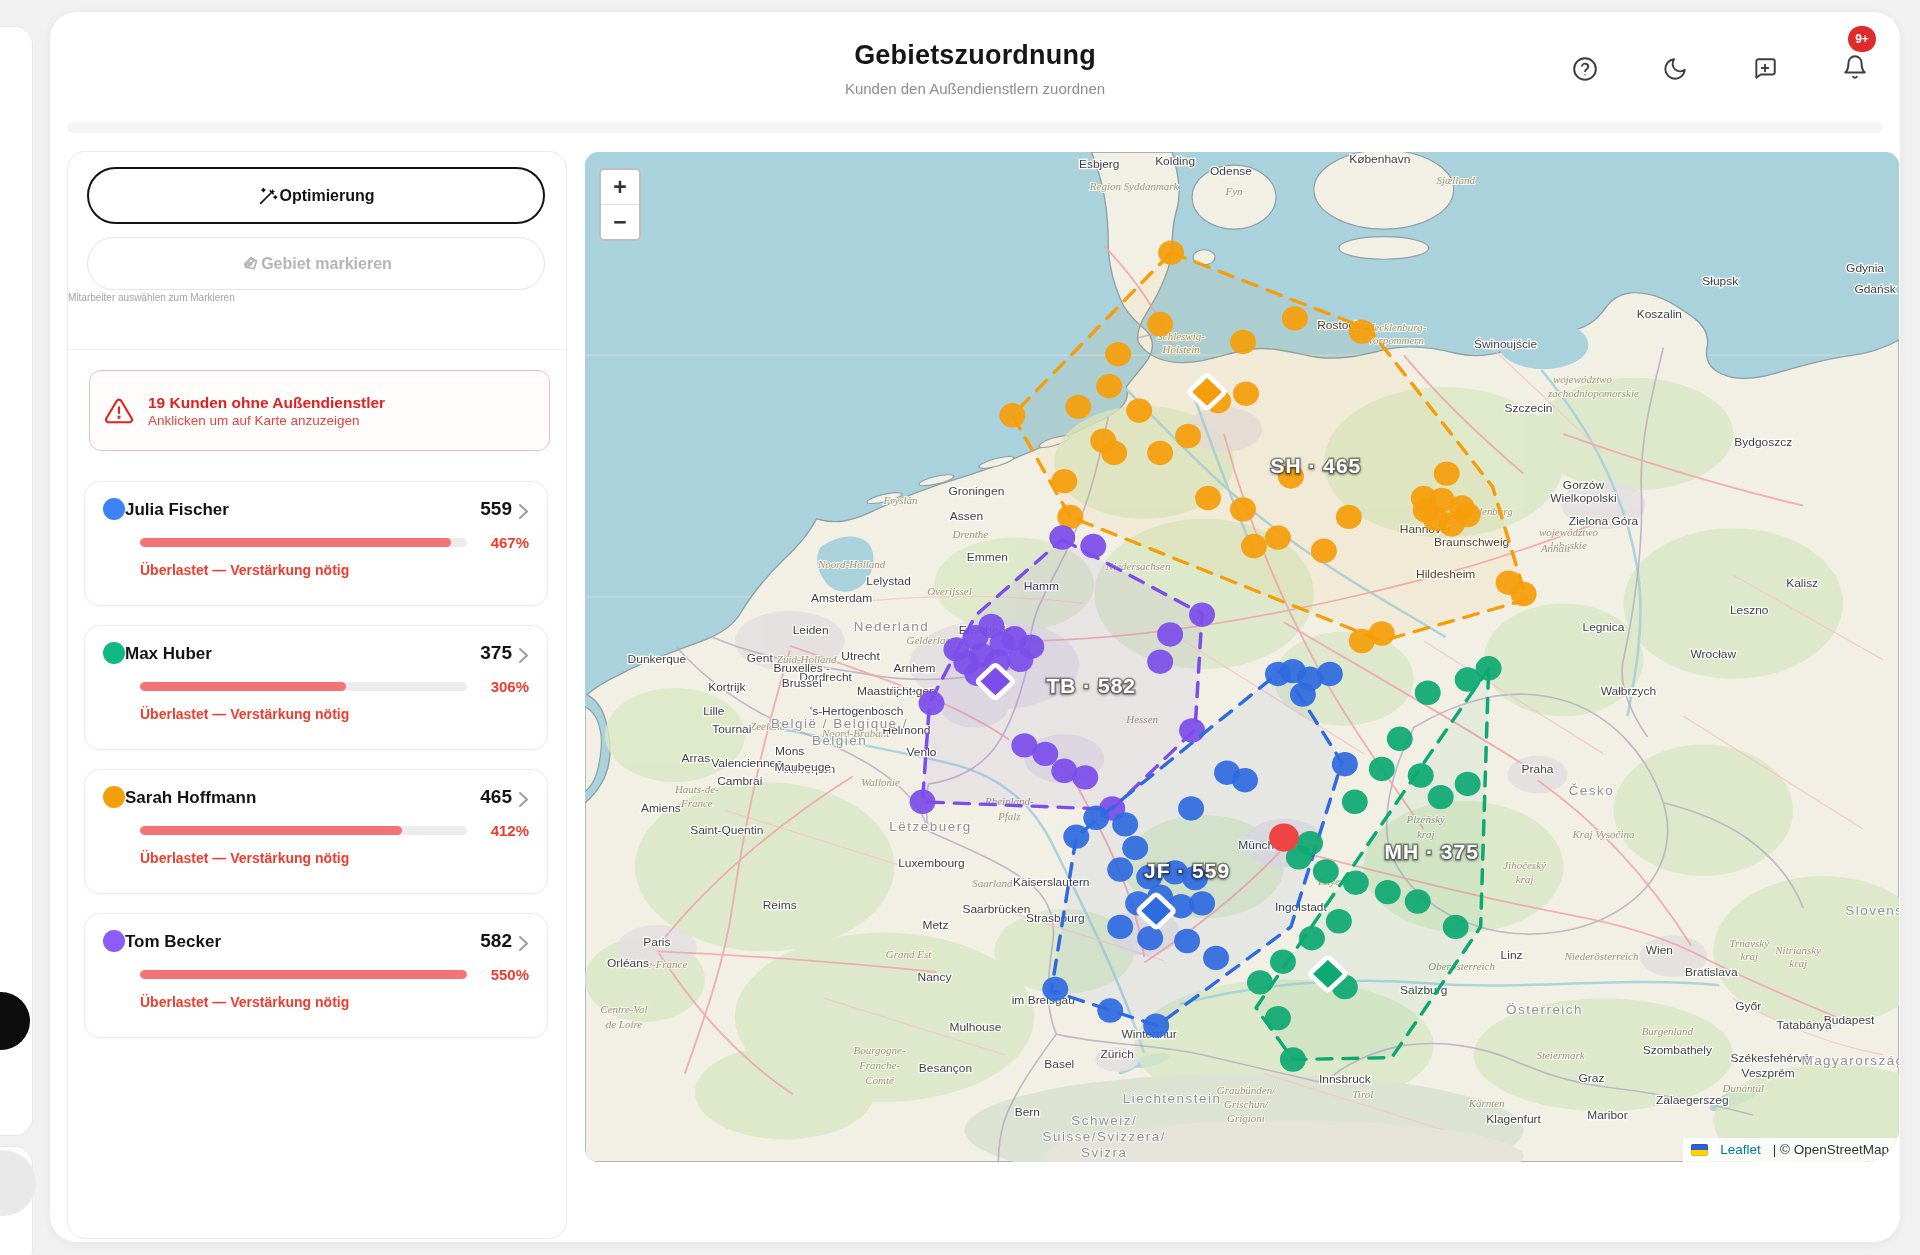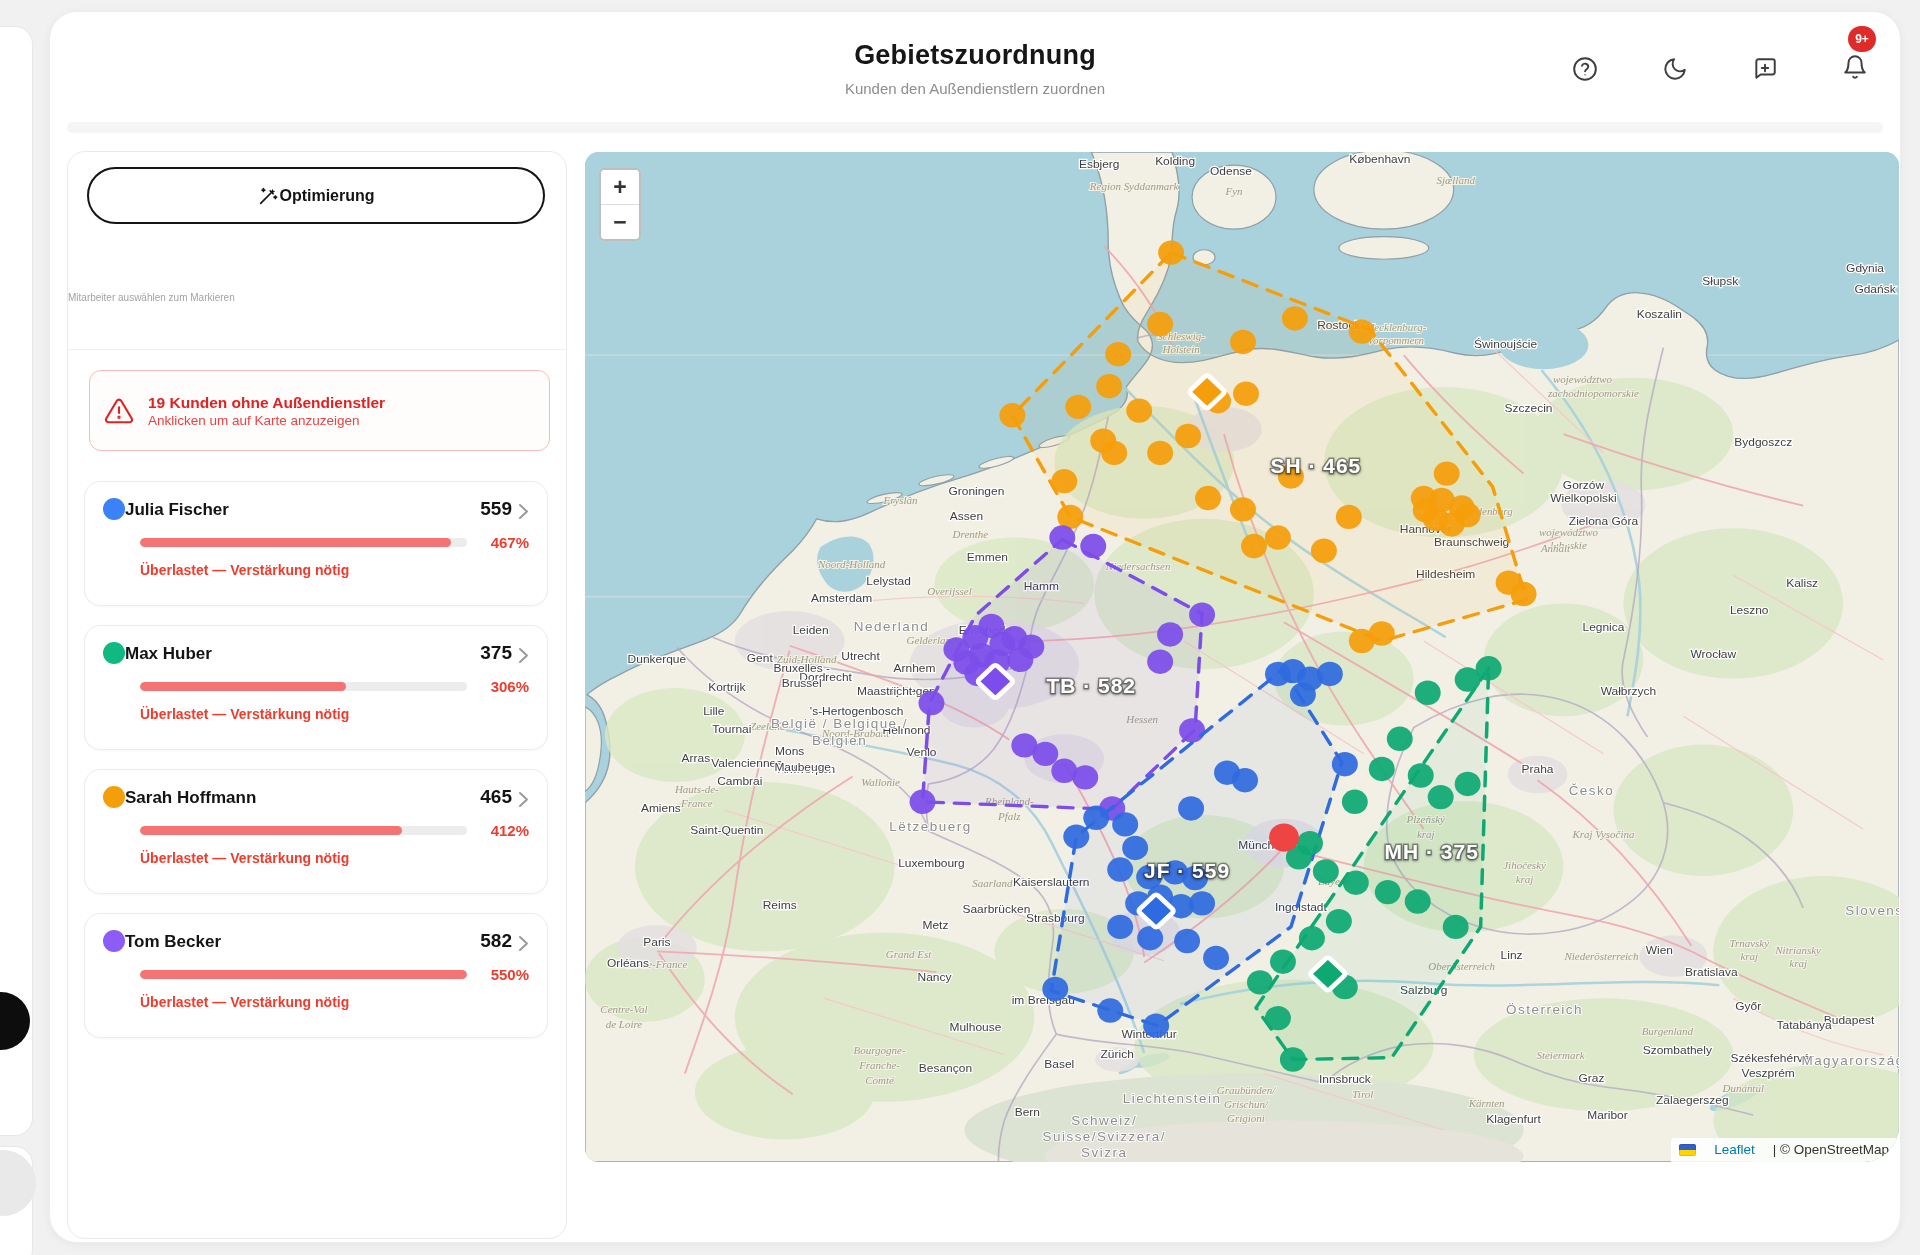--- a/index.html
+++ b/index.html
@@ -39,21 +39,21 @@
   .bar-track{flex:1 1 auto;height:9px;background:#ececec;border-radius:5px;overflow:hidden;}
   .bar-fill{height:100%;background:#f47373;border-radius:5px;}
   .bar-pct{width:52px;text-align:right;font-size:15px;font-weight:600;color:#ef3c2d;}
   .agent-status{margin-top:11px;margin-left:37px;font-size:14px;font-weight:600;color:#ef3c2d;}
   
   .mapwrap{position:absolute;left:535px;top:140px;width:1314px;height:1010px;border-radius:14px 14px 36px 14px;overflow:hidden;background:#a9d2dc;}
   .mapwrap svg{position:absolute;left:0;top:0;width:100%;height:100%;}
   .zoomctl{position:absolute;left:14px;top:16px;width:38px;background:#fff;border:2px solid rgba(0,0,0,.25);border-radius:6px;overflow:hidden;z-index:5;}
   .zoombtn{width:100%;height:34px;display:flex;align-items:center;justify-content:center;font-size:23px;font-weight:bold;color:#333;cursor:pointer;background:#fff;}
   .zoombtn:first-child{border-bottom:1px solid #ddd;}
-  .attrib{position:absolute;right:0;bottom:0;background:rgba(255,255,255,.85);padding:4px 10px 5px 8px;font-size:13.5px;color:#333;z-index:5;display:flex;align-items:center;gap:18px;border-top-left-radius:4px;}
+  .attrib{position:absolute;right:0;bottom:0;background:rgba(255,255,255,.85);padding:4px 10px 5px 8px;font-size:13.5px;color:#333;z-index:5;display:flex;align-items:center;gap:12px;border-top-left-radius:4px;}
   .lf-link{color:#0078a8;cursor:pointer;}
   .ua-flag{display:inline-block;width:17px;height:12px;border-radius:2px;overflow:hidden;background:linear-gradient(#2f5fd0 0 50%,#ffd500 50% 100%);box-shadow:0 0 0 1px rgba(0,0,0,.1) inset;}
   
   .pl-c{font-size:12px;fill:#3e3e3e;stroke:#ffffff;stroke-width:2.4px;paint-order:stroke;font-family:"Liberation Sans",sans-serif;}
   .pl-r{font-size:11px;font-style:italic;fill:#9c9c86;stroke:#f4f2e6;stroke-width:2px;paint-order:stroke;font-family:"Liberation Serif","DejaVu Serif",serif;}
   .pl-k{font-size:13.5px;fill:#8d8d8d;letter-spacing:1.5px;stroke:#ffffff;stroke-width:2px;paint-order:stroke;font-family:"Liberation Sans",sans-serif;}
   .tlabel{font-size:21px;font-weight:bold;fill:#ffffff;stroke:rgba(40,40,40,.45);stroke-width:3px;paint-order:stroke;letter-spacing:1px;font-family:"Liberation Sans",sans-serif;}
 </style>
 </head>
 <body>
@@ -94,20 +94,28 @@
   <div class="sidebar">
     <div class="btn btn-primary">
       <svg width="22" height="22" viewBox="0 0 24 24" fill="none" stroke="#141414" stroke-width="1.9" stroke-linecap="round">
         <path d="M4 20 L15 9"></path>
           <path d="M14.5 6.5l3 3"></path>
           <path d="M17 4l.8 2.2L20 7l-2.2.8L17 10l-.8-2.2L14 7l2.2-.8z" fill="#141414" stroke="none"></path>
         <path d="M7 4v3M5.5 5.5h3"></path>
           <path d="M20 12v2.6M18.7 13.3h2.6"></path>
       </svg>
       <span>Optimierung</span>
+    </div>
+    <div class="btn btn-secondary">
+      <svg width="21" height="21" viewBox="0 0 24 24" fill="none" stroke="#b5b5b5" stroke-width="1.9" stroke-linecap="round" stroke-linejoin="round">
+        <path d="M12 19l7-7 3 3-7 7-3-3z" transform="translate(-8 -8) scale(1.1)"></path>
+          <path d="M6 16l6-10 7 3-3 9-10-2z"></path>
+          <circle cx="11.5" cy="12.5" r="1.4"></circle>
+      </svg>
+      <span>Gebiet markieren</span>
     </div>
     <div class="hint">Mitarbeiter auswählen zum Markieren</div>
     <div class="side-divider"></div>
 
     <div class="warnbox">
       <svg width="30" height="30" viewBox="0 0 24 24" fill="none" stroke="#e02222" stroke-width="1.7" stroke-linecap="round" stroke-linejoin="round">
         <path d="M10.3 3.8 1.8 18a2 2 0 0 0 1.7 3h17a2 2 0 0 0 1.7-3L13.7 3.8a2 2 0 0 0-3.4 0z"></path>
           <path d="M12 9v4.5"></path>
           <circle cx="12" cy="17" r="0.5" fill="#e02222"></circle>
       </svg>

